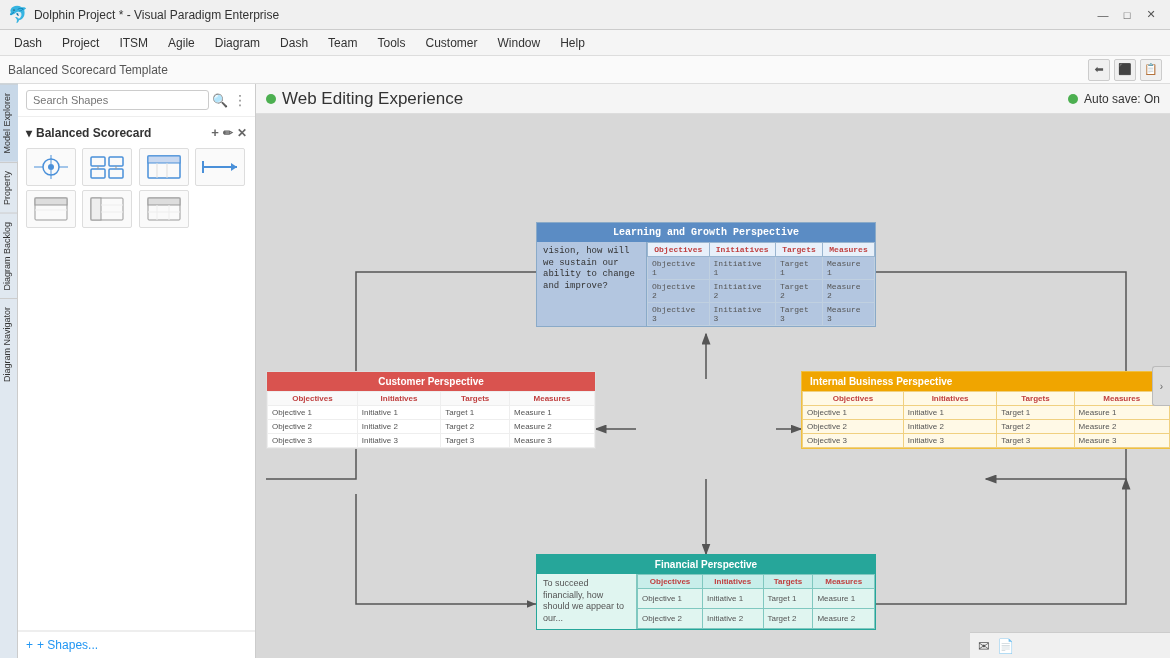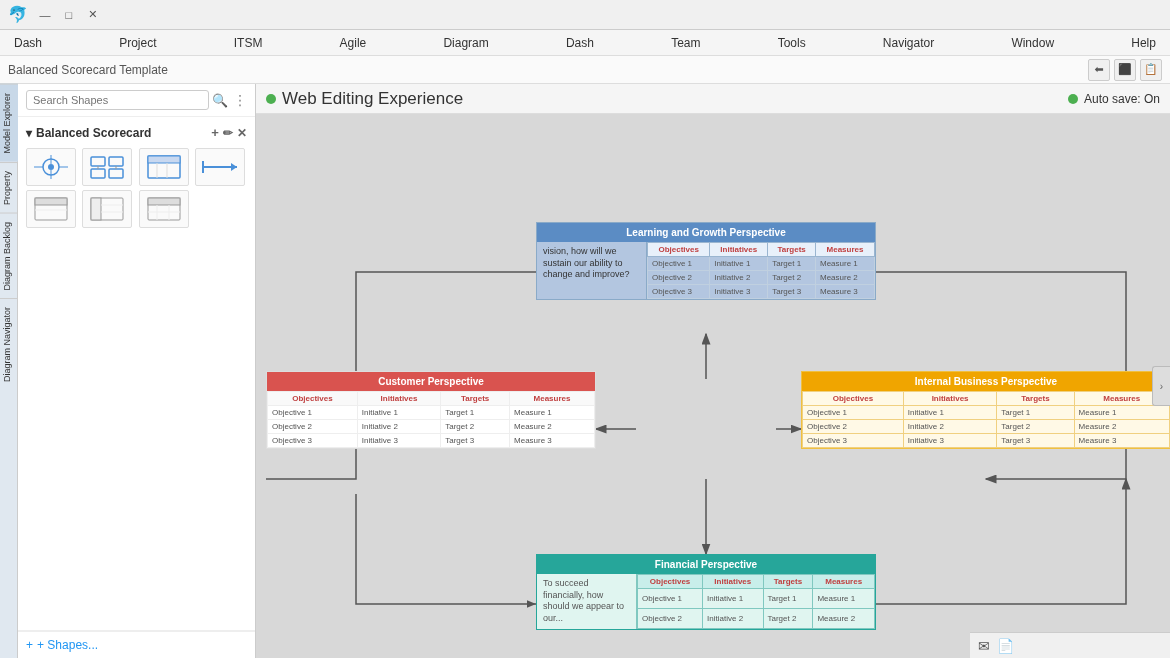--- a/index.html
+++ b/index.html
@@ -17,21 +17,20 @@
     }
 
     
     #menu-bar {
       background: #f5f5f5;
       height: 26px;
       display: flex;
       align-items: center;
       padding: 0 4px;
       border-bottom: 1px solid #ddd;
-      justify-content: space-between;
     }
 
     
     #breadcrumb-bar {
       background: #fafafa;
       height: 28px;
       display: flex;
       align-items: center;
       padding: 0 8px;
       border-bottom: 1px solid #ddd;
@@ -90,37 +89,38 @@
       height: calc(100% - 30px);
       background: #e0e0e0;
       overflow: hidden;
     }
   </style>
 </head>
 <body>
 
 <div id="title-bar">
   <span style="margin-right:6px; font-size:16px;">🐬</span>
+  <span style="font-size:12px; color:#333; flex:1;">Dolphin Project * - Visual Paradigm Enterprise</span>
   <div style="display:flex; gap:2px;">
     <span style="width:22px;height:18px;display:flex;align-items:center;justify-content:center;cursor:pointer;color:#555;font-size:11px;">—</span>
     <span style="width:22px;height:18px;display:flex;align-items:center;justify-content:center;cursor:pointer;color:#555;font-size:11px;">□</span>
     <span style="width:22px;height:18px;display:flex;align-items:center;justify-content:center;cursor:pointer;color:#555;font-size:11px;">✕</span>
   </div>
 </div>
 
 <div id="menu-bar" style="background:#f5f5f5;height:26px;display:flex;align-items:center;padding:0 4px;border-bottom:1px solid #ddd;">
   <span style="padding:3px 10px;cursor:pointer;font-size:12px;color:#333;border-radius:3px;">Dash</span>
   <span style="padding:3px 10px;cursor:pointer;font-size:12px;color:#333;border-radius:3px;">Project</span>
   <span style="padding:3px 10px;cursor:pointer;font-size:12px;color:#333;border-radius:3px;">ITSM</span>
   <span style="padding:3px 10px;cursor:pointer;font-size:12px;color:#333;border-radius:3px;">Agile</span>
   <span style="padding:3px 10px;cursor:pointer;font-size:12px;color:#333;border-radius:3px;">Diagram</span>
   <span style="padding:3px 10px;cursor:pointer;font-size:12px;color:#333;border-radius:3px;">Dash</span>
   <span style="padding:3px 10px;cursor:pointer;font-size:12px;color:#333;border-radius:3px;">Team</span>
   <span style="padding:3px 10px;cursor:pointer;font-size:12px;color:#333;border-radius:3px;">Tools</span>
-  <span style="padding:3px 10px;cursor:pointer;font-size:12px;color:#333;border-radius:3px;">Navigator</span>
+  <span style="padding:3px 10px;cursor:pointer;font-size:12px;color:#333;border-radius:3px;">Customer</span>
   <span style="padding:3px 10px;cursor:pointer;font-size:12px;color:#333;border-radius:3px;">Window</span>
   <span style="padding:3px 10px;cursor:pointer;font-size:12px;color:#333;border-radius:3px;">Help</span>
 </div>
 
 <div id="breadcrumb-bar" style="background:#fafafa;height:28px;display:flex;padding:0 8px;border-bottom:1px solid #ddd;font-size:12px;color:#555; justify-content:space-between;">
   <span>Balanced Scorecard Template</span>
   <div style="display:flex;gap:4px;">
     <span style="width:22px;height:22px;border:1px solid #ccc;background:#f0f0f0;display:flex;align-items:center;justify-content:center;cursor:pointer;font-size:11px;border-radius:2px;">⬅</span>
     <span style="width:22px;height:22px;border:1px solid #ccc;background:#f0f0f0;display:flex;align-items:center;justify-content:center;cursor:pointer;font-size:11px;border-radius:2px;">⬛</span>
     <span style="width:22px;height:22px;border:1px solid #ccc;background:#f0f0f0;display:flex;align-items:center;justify-content:center;cursor:pointer;font-size:11px;border-radius:2px;">📋</span>
@@ -271,21 +271,21 @@
           </marker>
           <marker id="arrowhead-up" markerWidth="8" markerHeight="6" refX="7" refY="3" orient="auto">
             <polygon points="0 0, 8 3, 0 6" fill="#555"></polygon>
           </marker>
           <marker id="arrowhead-small" markerWidth="6" markerHeight="5" refX="0" refY="2.5" orient="auto">
             <polygon points="6 0, 0 2.5, 6 5" fill="#555"></polygon>
           </marker>
         </defs>
       </svg>
 
-      <div style="position:absolute;left:280px;top:108px;width:340px;background:#b3c6e0;border:1px solid #8aaac8;z-index:10;">
+      <div style="position:absolute;left:280px;top:108px;width:340px;background:#b3c6e0;border:1px solid #8aaac8;z-index:10;font-family:Liberation Mono, monospace;">
         <div style="background:#5b8cc4;padding:4px 8px;font-weight:600;font-size:10px;color:white;text-align:center;">Learning and Growth Perspective</div>
         <div style="display:flex;">
           <div style="padding:4px 6px;font-size:9px;color:#333;line-height:1.3;width:110px;border-right:1px solid #8aaac8;">
             <span>vision, how will we sustain our ability to change and improve?</span>
           </div>
           <table style="flex:1;border-collapse:collapse;font-size:9px;">
             <thead>
               <tr>
                 <th style="background:#e8f0fa;border:1px solid #9ab5d0;padding:2px 4px;font-size:8px;font-weight:600;color:#c04040;">Objectives</th>
                 <th style="background:#e8f0fa;border:1px solid #9ab5d0;padding:2px 4px;font-size:8px;font-weight:600;color:#c04040;">Initiatives</th>
@@ -350,21 +350,21 @@
                 <td style="border:1px solid #eee;padding:2px 4px;font-size:8px;color:#555;">Initiative 3</td>
                 <td style="border:1px solid #eee;padding:2px 4px;font-size:8px;color:#555;">Target 3</td>
                 <td style="border:1px solid #eee;padding:2px 4px;font-size:8px;color:#555;">Measure 3</td>
               </tr>
             </tbody>
           </table>
         </div>
       </div>
 
       <div style="position:absolute;left:545px;top:257px;width:370px;background:#fff9e6;border:1px solid #f0c040;z-index:10;">
-        <div style="background:#f0a500;padding:4px 8px;font-weight:600;font-size:10px;color:white;text-align:center;">
+        <div style="background:#f0a500;padding:4px 8px;font-weight:600;font-size:10px;color:white;text-align:left;">
           <span>Internal Business Perspective</span>
         </div>
         <div style="display:flex;">
           <table style="flex:1;border-collapse:collapse;font-size:9px;">
             <thead>
               <tr>
                 <th style="background:#fff9e6;border:1px solid #f0d080;padding:2px 4px;font-size:8px;font-weight:600;color:#c04040;">Objectives</th>
                 <th style="background:#fff9e6;border:1px solid #f0d080;padding:2px 4px;font-size:8px;font-weight:600;color:#c04040;">Initiatives</th>
                 <th style="background:#fff9e6;border:1px solid #f0d080;padding:2px 4px;font-size:8px;font-weight:600;color:#c04040;">Targets</th>
                 <th style="background:#fff9e6;border:1px solid #f0d080;padding:2px 4px;font-size:8px;font-weight:600;color:#c04040;">Measures</th>

